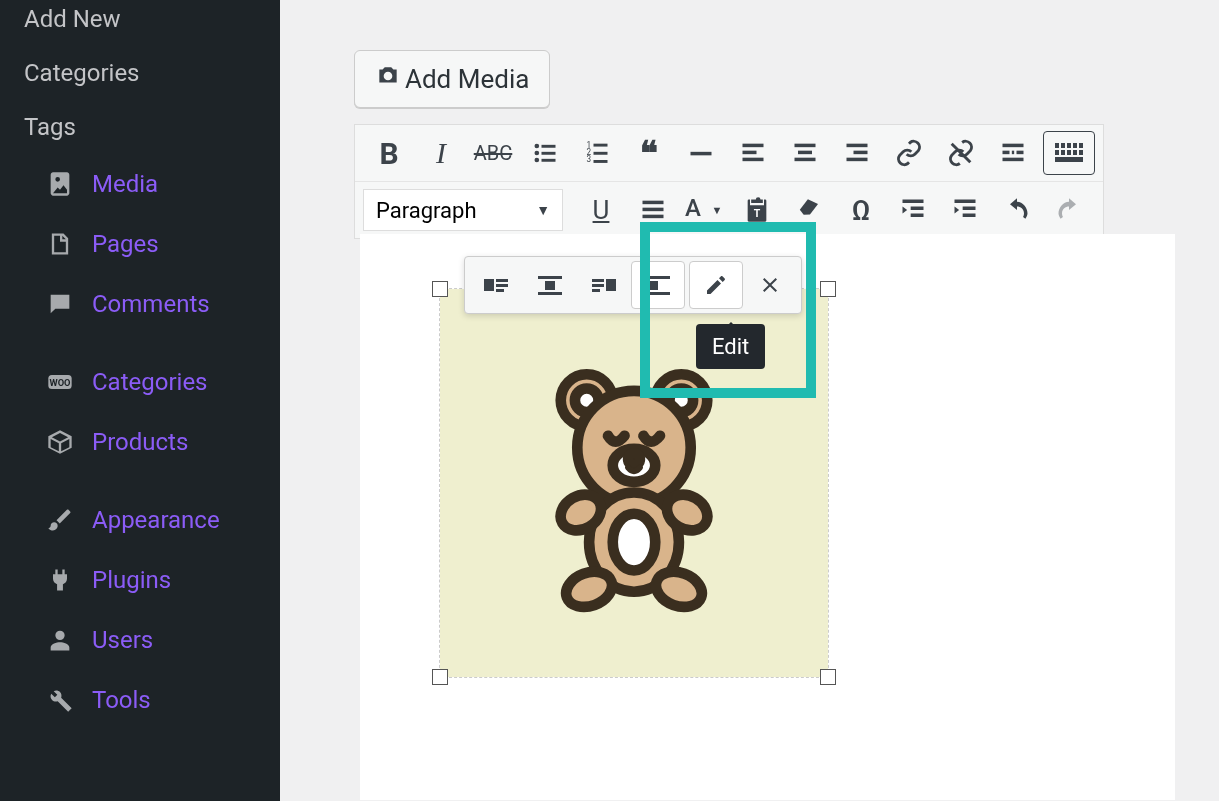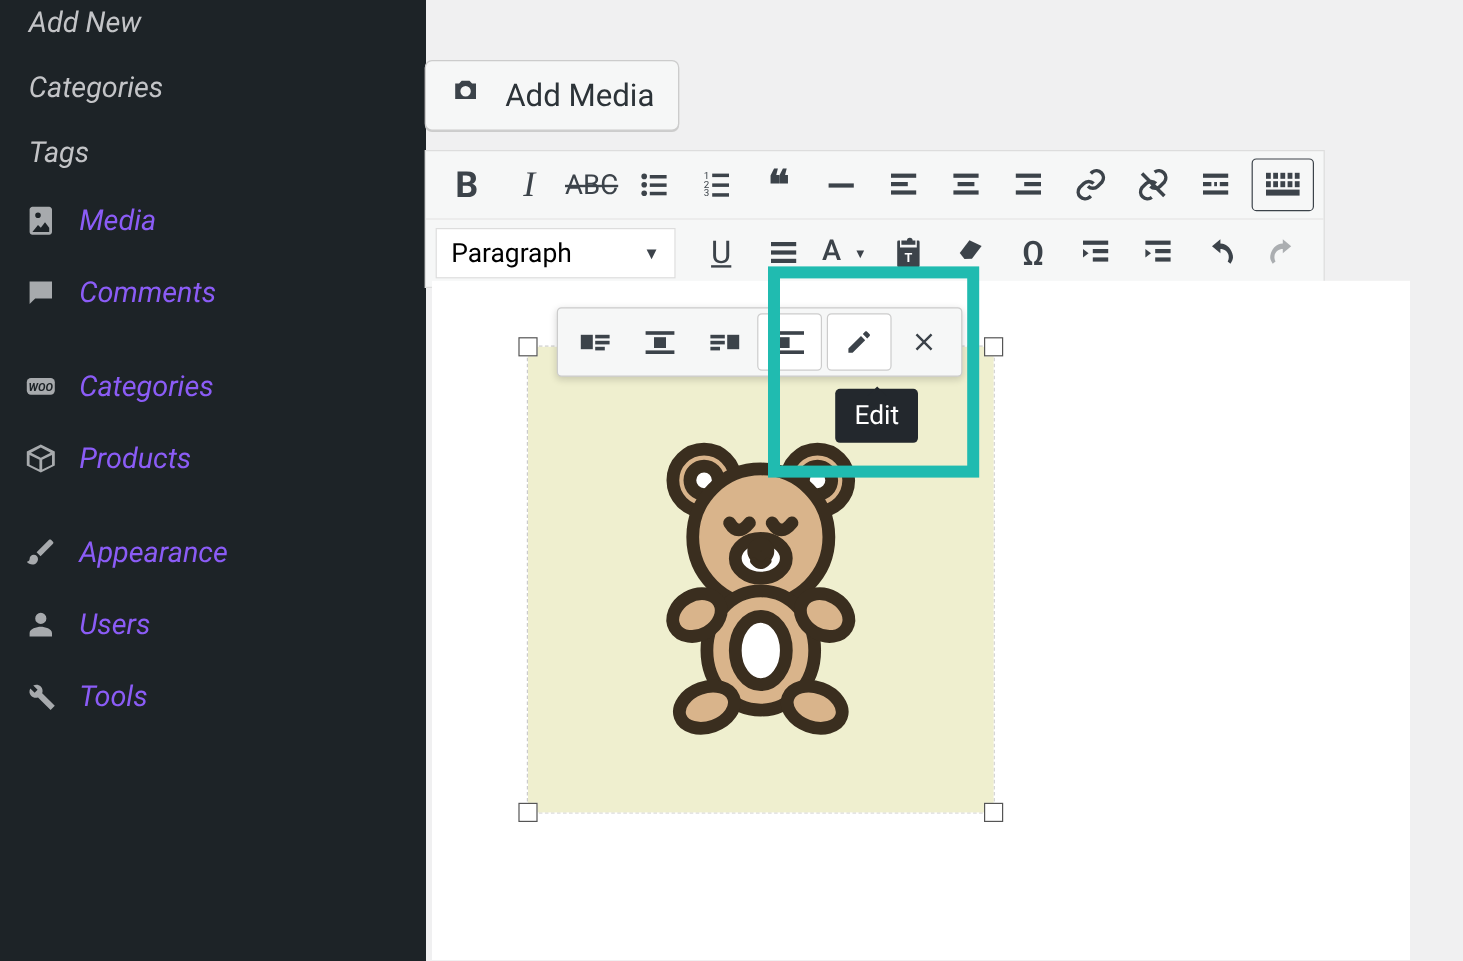--- a/index.html
+++ b/index.html
@@ -1,27 +1,27 @@
 <!DOCTYPE html>
 <html><head>
 <meta charset="utf-8">
 <style>
 * { margin:0; padding:0; box-sizing:border-box; font-family:-apple-system,BlinkMacSystemFont,"Segoe UI",Roboto,sans-serif; }
 body { background:#f0f0f1; width:1219px; height:801px; overflow:hidden; position:relative; }
 
-.sidebar { position:absolute; left:0; top:0; width:355px; height:801px; background:#1d2327; color:#fff;font-style:italic; }
+.sidebar { position:absolute; left:0; top:0; width:280px; height:801px; background:#1d2327; color:#fff; }
 .sidebar-item { display:flex; align-items:center; padding:16px 20px; font-size:24px; color:#8b5cf6; cursor:pointer; gap:18px; }
 .sidebar-item.sub { padding:13px 24px; color:#c3c4c7; }
 .sidebar-item.sub:first-child { padding-top:5px; }
-.sidebar-icon { width:28px; height:28px; display:flex; align-items:center; justify-content:center; }
+.sidebar-icon { width:28px; height:28px; display:flex; align-items:center; justify-content:center;margin-left:26px; }
 .sidebar-spacer { height:18px; }
 
 .main { position:absolute; left:308px; top:0; right:0; height:801px; padding-top:20px; padding-left:46px; }
 
-.add-media-btn { display:inline-flex; align-items:center; gap:20px; background:#f6f7f7; border:1px solid #ccc; border-radius:6px; padding:12px 20px; font-size:26px; color:#2c3338; cursor:pointer; margin-top:30px; box-shadow:0 1px 0 #ccc; }
+.add-media-btn { display:inline-flex; align-items:center; gap:4px; background:#f6f7f7; border:1px solid #ccc; border-radius:6px; padding:12px 20px; font-size:26px; color:#2c3338; cursor:pointer; margin-top:30px; box-shadow:0 1px 0 #ccc; }
 .add-media-btn svg { width:26px; height:26px; }
 
 .editor-toolbar { margin-top:16px; border:1px solid #ddd; background:#f6f7f7; display:inline-block; }
 .tb-row { display:flex; align-items:center; padding:6px 8px; gap:0; border-bottom:1px solid #e5e5e5; }
 .tb-row:last-child { border-bottom:none; }
 .tb-btn { width:52px; height:44px; display:flex; align-items:center; justify-content:center; color:#3c434a; cursor:pointer; font-size:26px; }
 .tb-btn.boxed { border:1px solid #3c434a; border-radius:4px; margin-left:4px; }
 
 .format-select { display:flex; align-items:center; justify-content:space-between; width:200px; height:42px; border:1px solid #ddd; background:#fff; padding:16px 12px; font-size:22px; cursor:pointer; margin-right:12px; }
 .format-select .tri { font-size:14px; color:#3c434a; }
@@ -67,20 +67,28 @@
     <span class="sidebar-icon">
         <svg viewBox="0 0 24 24" fill="#a7aaad">
           <path d="M18 2H6c-1 0-2 1-2 2v16c0 1 1 2 2 2h12c1 0 2-1 2-2V4c0-1-1-2-2-2zm-8 4a2 2 0 110 4 2 2 0 010-4zm8 14H6l4-5 2 2 3-4 3 4v3z"></path>
         </svg>
       </span>
     <span>Media</span>
   </div>
   <div class="sidebar-item">
     <span class="sidebar-icon">
         <svg viewBox="0 0 24 24" fill="#a7aaad">
+          <path d="M15 3H5v18h14V7l-4-4zm-1 2l3 3h-3V5zM7 5h5v5h5v9H7V5z"></path>
+        </svg>
+      </span>
+    <span>Pages</span>
+  </div>
+  <div class="sidebar-item">
+    <span class="sidebar-icon">
+        <svg viewBox="0 0 24 24" fill="#a7aaad">
           <path d="M4 4h16v12H8l-4 4V4z"></path>
         </svg>
       </span>
     <span>Comments</span>
   </div>
 
   <div class="sidebar-spacer"></div>
 
   <div class="sidebar-item">
     <span class="sidebar-icon">
@@ -102,20 +110,28 @@
 
   <div class="sidebar-spacer"></div>
 
   <div class="sidebar-item">
     <span class="sidebar-icon">
         <svg viewBox="0 0 24 24" fill="#a7aaad">
           <path d="M7 14c-1.7 0-3 1.3-3 3 0 1.3-1.2 2-2 2 .9 1.2 2.5 2 4 2 2.2 0 4-1.8 4-4 0-1.7-1.3-3-3-3zm13.7-9.3l-1.4-1.4c-.4-.4-1-.4-1.4 0L9 12.2 11.8 15l8.9-8.9c.4-.4.4-1 0-1.4z"></path>
         </svg>
       </span>
     <span>Appearance</span>
+  </div>
+  <div class="sidebar-item">
+    <span class="sidebar-icon">
+        <svg viewBox="0 0 24 24" fill="#a7aaad">
+          <path d="M16 7V3h-2v4h-4V3H8v4H6v4c0 2.2 1.5 4 3.5 4.6V21h5v-5.4c2-.6 3.5-2.4 3.5-4.6V7h-2z"></path>
+        </svg>
+      </span>
+    <span>Plugins</span>
   </div>
   <div class="sidebar-item">
     <span class="sidebar-icon">
         <svg viewBox="0 0 24 24" fill="#a7aaad">
           <path d="M12 12a4 4 0 100-8 4 4 0 000 8zm0 2c-3 0-8 1.5-8 4.5V21h16v-2.5c0-3-5-4.5-8-4.5z"></path>
         </svg>
       </span>
     <span>Users</span>
   </div>
   <div class="sidebar-item">
@@ -140,21 +156,21 @@
 
   <div class="editor-toolbar">
     <div class="tb-row">
       <div class="tb-btn">
           <b style="font-size:30px">B</b>
         </div>
       <div class="tb-btn">
           <i style="font-size:30px;font-family:serif">I</i>
         </div>
       <div class="tb-btn">
-          <span style="text-decoration:line-through;font-size:23px">ABC</span>
+          <span style="text-decoration:line-through;font-size:20px">ABC</span>
         </div>
       <div class="tb-btn">
           <svg width="28" height="28" viewBox="0 0 24 24" fill="#3c434a">
             <circle cx="5" cy="6" r="2"></circle>
             <rect x="9" y="5" width="12" height="2.5"></rect>
             <circle cx="5" cy="12" r="2"></circle>
             <rect x="9" y="11" width="12" height="2.5"></rect>
             <circle cx="5" cy="18" r="2"></circle>
             <rect x="9" y="17" width="12" height="2.5"></rect>
           </svg>

